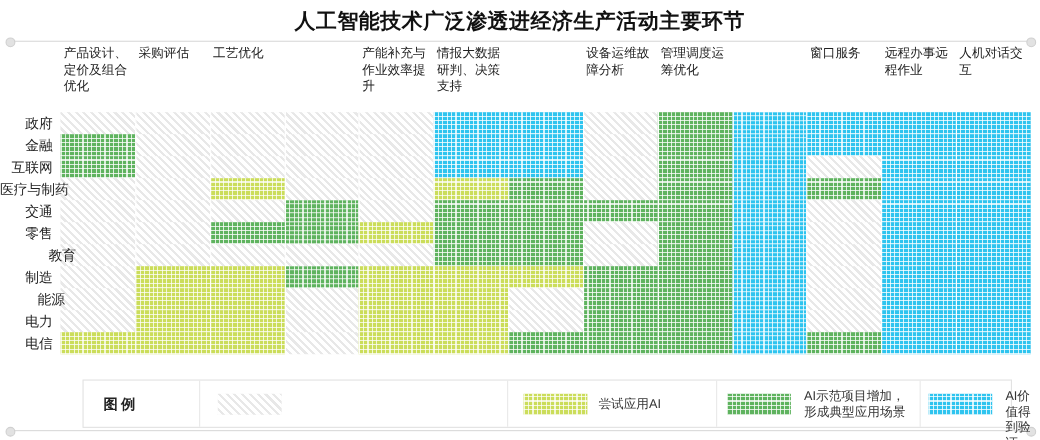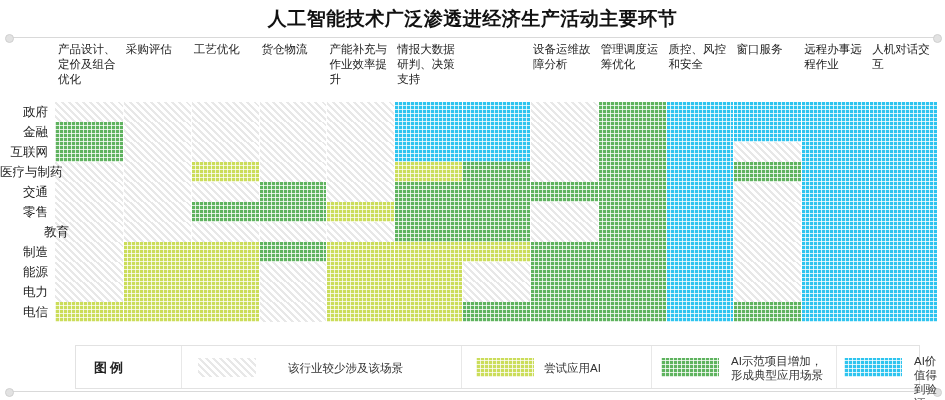--- a/index.html
+++ b/index.html
@@ -122,26 +122,24 @@
 <div class="rule bot"></div>
 <div class="dot tl"></div>
 <div class="dot tr"></div>
 <div class="dot bl"></div>
 <div class="dot br"></div>
 
 <div id="grid">
     <div class="colhead" style="left: 67.8462px; width: 67.8462px;">采购评估</div>
     <div class="colhead" style="left: 0px; width: 67.8462px;">产品设计、定价及组合优化</div>
     <div class="colhead" style="left: 135.692px; width: 67.8462px;">工艺优化</div>
-    <div class="colhead" style="left: 203.538px; width: 67.8462px;">货仓物流</div>
     <div class="colhead" style="left: 339.231px; width: 67.8462px;">情报大数据研判、决策支持</div>
     <div class="colhead" style="left: 271.385px; width: 67.8462px;">产能补充与作业效率提升</div>
     <div class="colhead" style="left: 474.923px; width: 67.8462px;">设备运维故障分析</div>
     <div class="colhead" style="left: 542.769px; width: 67.8462px;">管理调度运筹优化</div>
-    <div class="colhead" style="left: 610.615px; width: 67.8462px;">质控、风控和安全</div>
     <div class="colhead" style="left: 678.462px; width: 67.8462px;">窗口服务</div>
     <div class="colhead" style="left: 746.308px; width: 67.8462px;">远程办事远程作业</div>
     <div class="colhead" style="left: 814.154px; width: 67.8462px;">人机对话交互</div>
     <div class="cell p-none" style="left: 0px; top: 60px; width: 67.8462px; height: 20px;"></div>
     <div class="cell p-none" style="left: 67.8462px; top: 60px; width: 67.8462px; height: 20px;"></div>
     <div class="cell p-none" style="left: 135.692px; top: 60px; width: 67.8462px; height: 20px;"></div>
     <div class="cell p-none" style="left: 203.538px; top: 60px; width: 67.8462px; height: 20px;"></div>
     <div class="cell p-none" style="left: 271.385px; top: 60px; width: 67.8462px; height: 20px;"></div>
     <div class="cell p-scale" style="left: 339.231px; top: 60px; width: 67.8462px; height: 20px;"></div>
     <div class="cell p-scale" style="left: 407.077px; top: 60px; width: 67.8462px; height: 20px;"></div>
@@ -292,35 +290,34 @@
     <div class="vsep" style="left: 610.615px; height: 280px;"></div>
     <div class="vsep" style="left: 678.462px; height: 280px;"></div>
     <div class="vsep" style="left: 746.308px; height: 280px;"></div>
     <div class="vsep" style="left: 814.154px; height: 280px;"></div>
   </div>
 <div id="rowlabels"></div>
 <div id="legend">
   <div class="lg-title">图例</div>
 <div class="lg-div" style="left: 105px;"></div>
     <div class="lg-sw p-none" style="left: 122px;"></div>
-    <div class="lg-tx" style="left: 212px; top: 15px;">该行业较少涉及该场景</div>
     <div class="lg-div" style="left: 385px;"></div>
     <div class="lg-sw p-try" style="left: 400px;"></div>
     <div class="lg-tx" style="left: 468px; top: 15px;">尝试应用AI</div>
     <div class="lg-div" style="left: 575px;"></div>
     <div class="lg-sw p-demo" style="left: 585px;"></div>
     <div class="lg-tx" style="left: 655px; top: 8px;">AI示范项目增加，<br>形成典型应用场景</div>
     <div class="lg-div" style="left: 760px;"></div>
     <div class="lg-sw p-scale" style="left: 768px;"></div>
     <div class="lg-tx" style="left: 838px; top: 8px;">AI价值得到验证，<br>进入规模化落地</div>
   </div>
 
 <div class="rowlabel" style="top: 102px; position: absolute;">政府</div>
 <div class="rowlabel" style="top: 122px; position: absolute;">金融</div>
 <div class="rowlabel" style="top: 142px; position: absolute;">互联网</div>
 <div class="rowlabel" style="top: 162px; position: absolute;">医疗与制药</div>
 <div class="rowlabel" style="top: 182px; position: absolute;">交通</div>
 <div class="rowlabel" style="top: 202px; position: absolute;">零售</div>
 <div class="rowlabel" style="top: 222px; position: absolute; padding-left: 44px;">教育</div>
 <div class="rowlabel" style="top: 242px; position: absolute;">制造</div>
-<div class="rowlabel" style="top: 262px; position: absolute;">能源</div>
+<div class="rowlabel" style="top: 262px; position: absolute; margin-left: 11px;">能源</div>
 <div class="rowlabel" style="top: 282px; position: absolute;">电力</div>
 <div class="rowlabel" style="top: 302px; position: absolute;">电信</div>
 
 </body></html>

